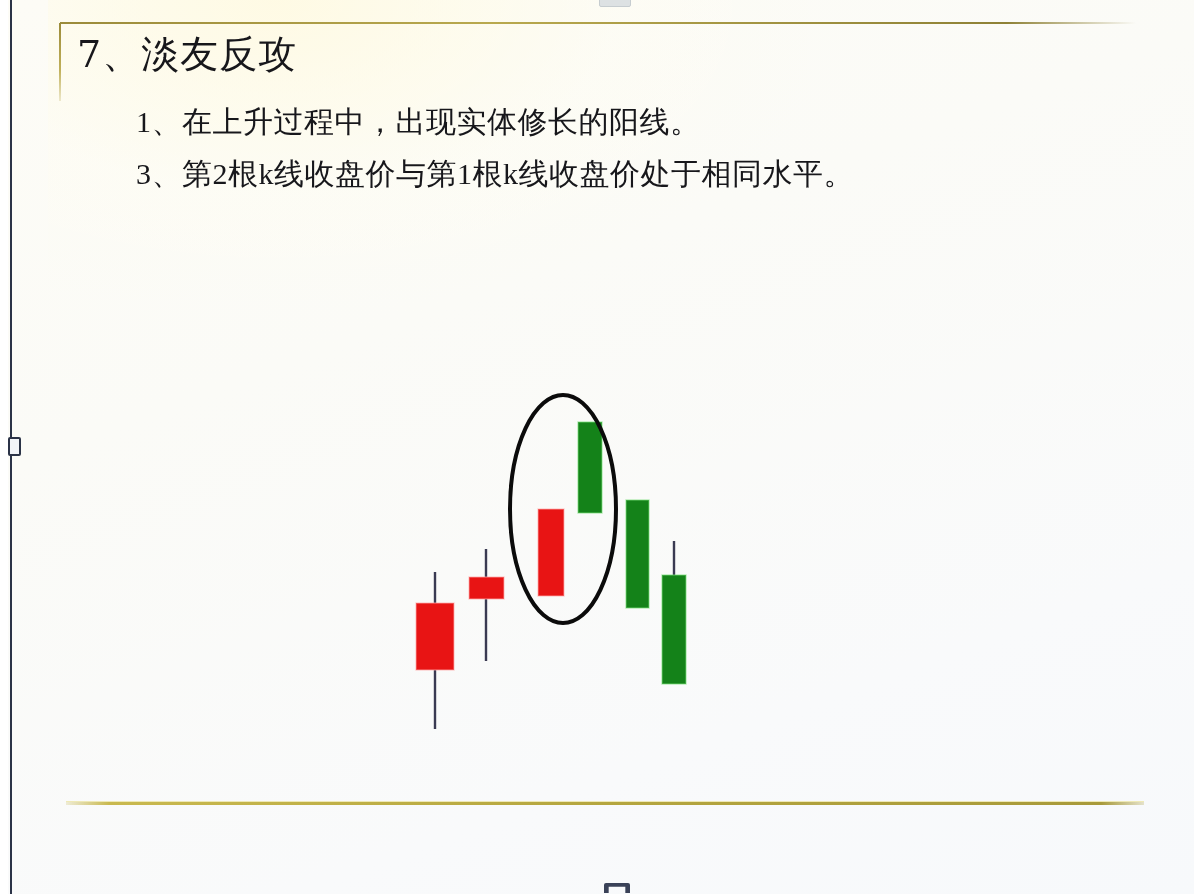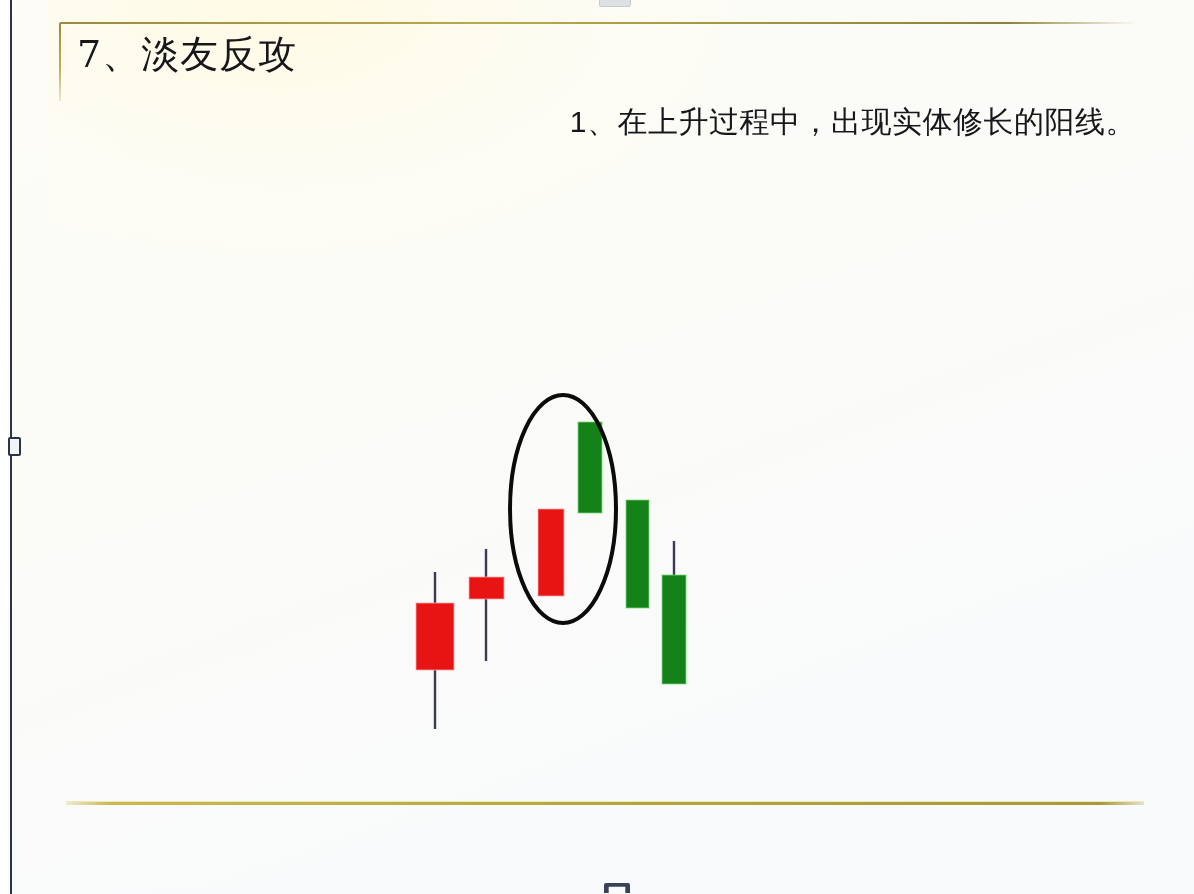--- a/index.html
+++ b/index.html
@@ -101,22 +101,21 @@
     position: absolute;
     left: 128px; top: 96px;
     width: 1000px;
   }
   .bullet {
     font-size: 30px;
     line-height: 52px;
     color: #17171b;
     white-space: nowrap;
     letter-spacing: 0.5px;
-    font-family: Liberation Sans, sans-serif;
-    text-align: right;
+    font-family: Liberation Serif, serif;
   }
 
   
   #chart {
     position: absolute;
     left: 0; top: 0;
     width: 1194px; height: 894px;
     pointer-events: none;
   }
 
@@ -147,20 +146,21 @@
   <div id="viewer-bottom-handle"></div>
 
   <div id="rule-top"></div>
   <div id="rule-left"></div>
   <div id="rule-bottom"></div>
 
   <div id="heading">7、淡友反攻</div>
 
   <div id="bullets">
     <div class="bullet">1、在上升过程中，出现实体修长的阳线。</div>
+    <div class="bullet">3、第2根k线收盘价与第1根k线收盘价处于相同水平。</div>
   </div>
 
   <svg id="chart" viewBox="0 0 1194 894">
     <g id="candles-group">
         <g>
           <rect x="425.8" y="572" width="2.4" height="157" fill="#3a3a52"></rect>
           <rect x="408" y="603" width="38" height="67" fill="#e81414" stroke="rgba(255,170,170,0.55)" stroke-width="1.4"></rect>
         </g>
         <g>
           <rect x="476.8" y="549" width="2.4" height="112" fill="#3a3a52"></rect>

